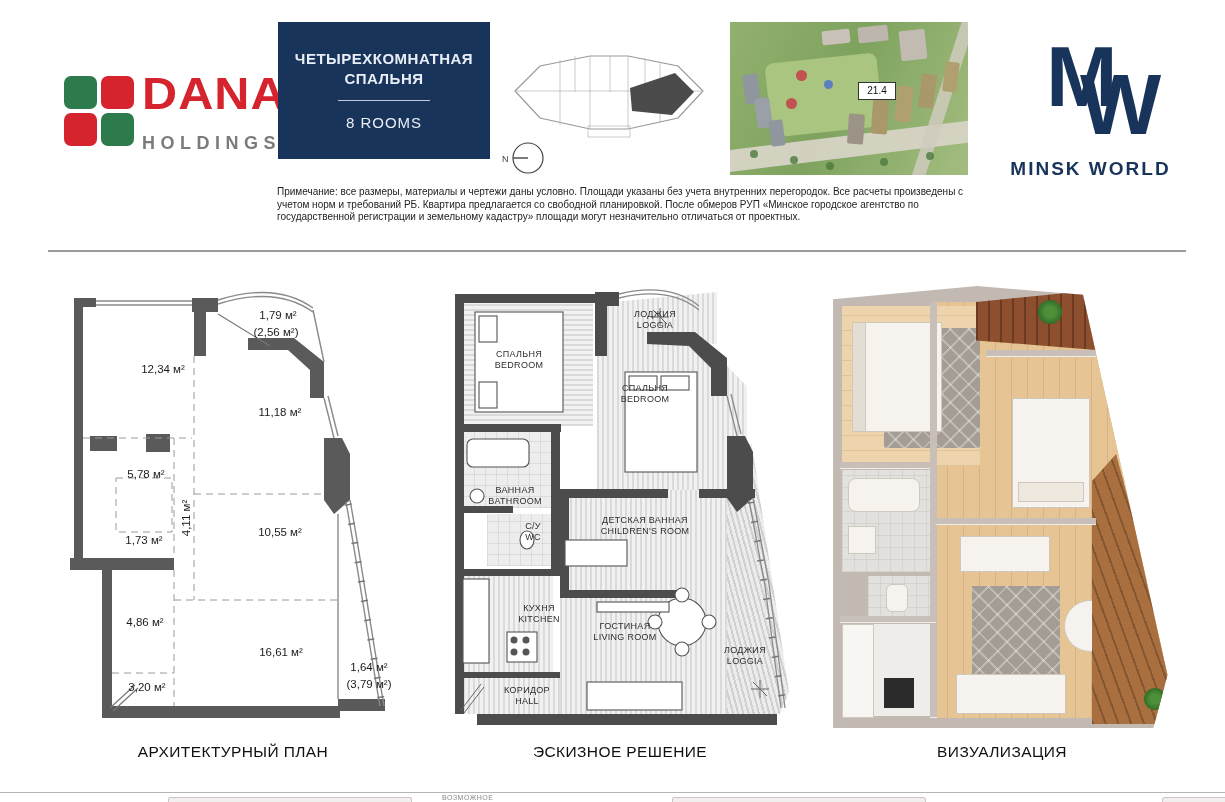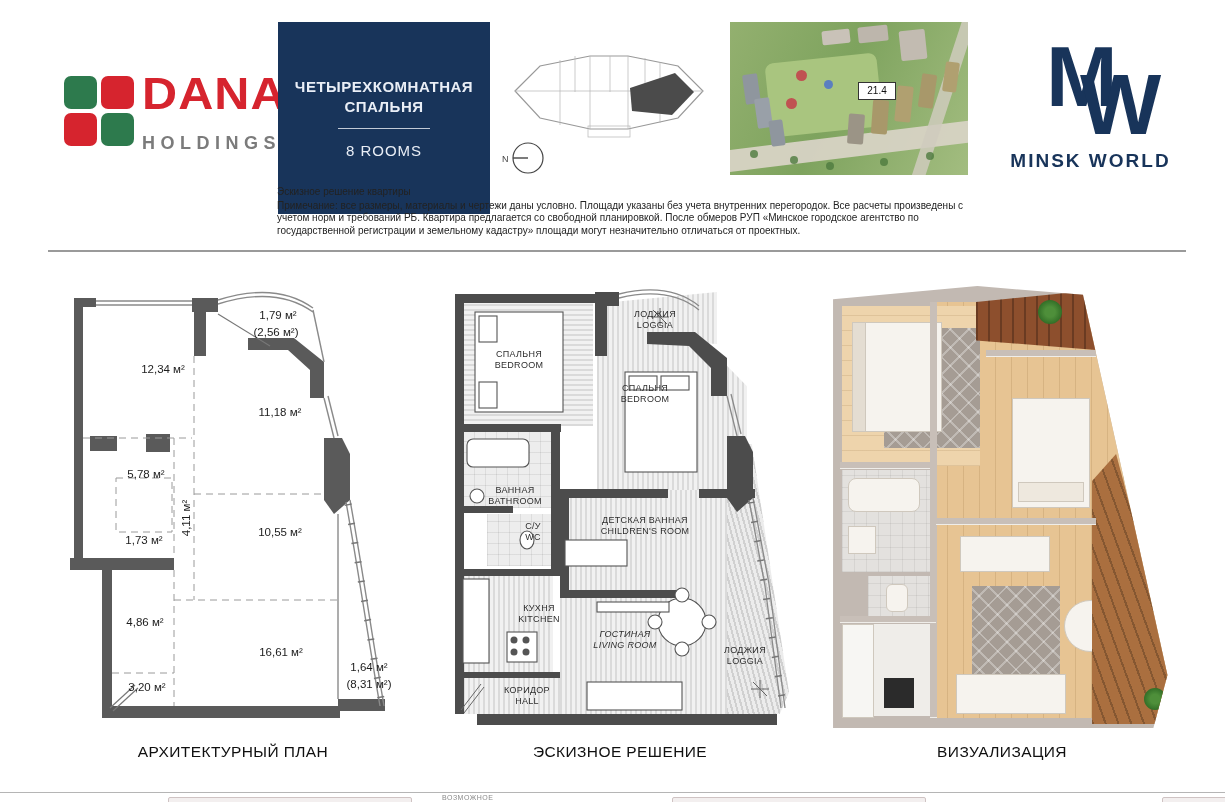--- a/index.html
+++ b/index.html
@@ -7,39 +7,39 @@
        font-family:"Liberation Sans",sans-serif;color:#1a1a1a;}
   .abs{position:absolute;}
   
   .dana{left:64px;top:72px;width:215px;height:78px;display:flex;align-items:center;}
   .dana-squares{display:grid;grid-template-columns:33px 33px;grid-template-rows:33px 33px;gap:4px;margin-right:8px;}
   .sq{border-radius:7px;}
   .sq.g{background:#2d7a4d;} .sq.r{background:#d6242e;}
   .dana-text{display:flex;flex-direction:column;line-height:1;}
   .dana-name{font-size:45px;font-weight:700;color:#d6242e;letter-spacing:1px;transform:scaleX(1.08);transform-origin:left;}
   .dana-sub{font-size:18px;font-weight:700;color:#7b7b7b;letter-spacing:5.5px;margin-top:18px;}
-  .title-card{left:278px;top:22px;width:212px;height:192px;background:#18345a;color:#e9eef6;
+  .title-card{left:278px;top:22px;width:212px;height:137px;background:#18345a;color:#e9eef6;
               display:flex;flex-direction:column;align-items:center;justify-content:center;text-align:center;}
   .title-card .l1{font-size:15px;font-weight:700;letter-spacing:.5px;}
   .title-card .l2{font-size:15px;font-weight:700;letter-spacing:.5px;margin-top:3px;}
   .title-card .rule{width:92px;height:1px;background:#c2cad6;margin:13px 0;}
   .title-card .l3{font-size:15px;letter-spacing:1px;}
   .floorplate{left:500px;top:36px;width:220px;height:150px;}
   .aerial{left:730px;top:22px;width:238px;height:153px;overflow:hidden;background:linear-gradient(115deg,#93b06f 0%,#7ea35e 45%,#a3bd80 100%);}
   .aerial .road1{position:absolute;left:-25px;top:112px;width:310px;height:22px;background:#d7d3c4;transform:rotate(-7deg);opacity:.95;}
   .aerial .road2{position:absolute;left:206px;top:-10px;width:13px;height:180px;background:#cfcbbd;transform:rotate(18deg);opacity:.85;}
   .aerial .yard{position:absolute;left:38px;top:36px;width:112px;height:74px;background:#a9c57f;border-radius:8px;transform:rotate(-6deg);}
   .aerial .dotR{position:absolute;width:11px;height:11px;border-radius:50%;background:#c05252;}
   .aerial .dotB{position:absolute;width:9px;height:9px;border-radius:50%;background:#5b7fc0;}
   .aerial .bldg{position:absolute;border-radius:2px;}
   .aerial .tree{position:absolute;width:8px;height:8px;border-radius:50%;background:#4e7a3f;opacity:.8;}
   .map-label{position:absolute;left:128px;top:60px;width:36px;height:16px;background:#fff;border:1px solid #333;
              font-size:10px;line-height:16px;text-align:center;color:#111;}
   .mw{left:1008px;top:30px;width:165px;height:145px;text-align:center;}
-  .mw-word{font-size:19px;font-weight:700;color:#18345a;letter-spacing:2px;margin-top:8px;}
+  .mw-word{font-size:19px;font-weight:700;color:#18345a;letter-spacing:2px;margin-top:16px;}
   .disclaimer{left:277px;top:186px;width:692px;font-size:10px;line-height:12.5px;color:#222;}
   .disclaimer .t{margin-bottom:1px;}
   .hdr-divider{left:48px;top:250px;width:1138px;height:2px;background:#9a9a9a;}
   
   .lbl{position:absolute;transform:translate(-50%,-50%);white-space:nowrap;text-align:center;}
   .area{font-size:11.5px;color:#1c1c1c;line-height:13.5px;}
   .rot{transform:translate(-50%,-50%) rotate(-90deg);}
   .room{font-size:9px;color:#2e2e2e;line-height:11px;letter-spacing:.3px;}
   .caption{position:absolute;top:743px;font-size:15.5px;color:#101010;letter-spacing:.4px;text-align:center;}
   
@@ -136,21 +136,20 @@
 
 <div class="abs mw">
   <svg width="165" height="108" viewBox="0 0 165 108">
     <text x="38" y="76" font-size="86" font-weight="bold" font-family="Liberation Sans, sans-serif" fill="#18345a">M</text>
     <text x="72" y="104" font-size="86" font-weight="bold" font-family="Liberation Sans, sans-serif" fill="#18345a">W</text>
   </svg>
   <div class="mw-word">MINSK WORLD</div>
 </div>
 
 <div class="abs disclaimer">
-  <div class="t">Эскизное решение квартиры</div>
   <div>Примечание: все размеры, материалы и чертежи даны условно. Площади указаны без учета внутренних перегородок. Все расчеты произведены с учетом норм и требований РБ. Квартира предлагается со свободной планировкой. После обмеров РУП «Минское городское агентство по государственной регистрации и земельному кадастру» площади могут незначительно отличаться от проектных.</div>
 </div>
 
 <div class="abs hdr-divider"></div>
 
 <div class="abs" style="left:66px;top:286px;width:334px;height:446px;">
   <svg width="334" height="446" viewBox="0 0 334 446">
     <g fill="#5a5a5a" stroke="none">
       <rect x="8" y="12" width="9" height="262"></rect>
       <rect x="8" y="12" width="22" height="9"></rect>
@@ -198,21 +197,21 @@
   <div class="lbl area" style="left:210px;top:47px;">(2,56 м²)</div>
   <div class="lbl area" style="left:214px;top:127px;">11,18 м²</div>
   <div class="lbl area" style="left:80px;top:189px;">5,78 м²</div>
   <div class="lbl area rot" style="left:121px;top:232px;">4,11 м²</div>
   <div class="lbl area" style="left:78px;top:255px;">1,73 м²</div>
   <div class="lbl area" style="left:214px;top:247px;">10,55 м²</div>
   <div class="lbl area" style="left:79px;top:337px;">4,86 м²</div>
   <div class="lbl area" style="left:215px;top:367px;">16,61 м²</div>
   <div class="lbl area" style="left:81px;top:402px;">3,20 м²</div>
   <div class="lbl area" style="left:303px;top:382px;">1,64 м²</div>
-  <div class="lbl area" style="left:303px;top:399px;">(8,31 м²)</div>
+  <div class="lbl area" style="left:303px;top:399px;">(3,79 м²)</div>
 </div>
 
 <div class="abs planB" style="left:447px;top:284px;width:346px;height:448px;">
   <div class="floor stripesH" style="left:14px;top:16px;width:132px;height:126px;"></div>
   <div class="floor stripesV" style="left:150px;top:8px;width:120px;height:52px;clip-path:polygon(0 22%,100% 0,100% 100%,0 86%);"></div>
   <div class="floor stripesV" style="left:150px;top:44px;width:150px;height:162px;clip-path:polygon(0 0,62% 0,100% 36%,100% 100%,0 100%);"></div>
   <div class="floor tile" style="left:16px;top:148px;width:90px;height:76px;"></div>
   <div class="floor tile" style="left:40px;top:230px;width:66px;height:52px;"></div>
   <div class="floor stripesV" style="left:16px;top:290px;width:90px;height:100px;"></div>
   <div class="floor stripesV" style="left:16px;top:394px;width:97px;height:36px;"></div>
@@ -302,21 +301,21 @@
       <div>WC</div>
     </div>
   <div class="lbl room" style="left:198px;top:242px;">
     <div>ДЕТСКАЯ ВАННАЯ</div>
       <div>CHILDREN'S ROOM</div>
     </div>
   <div class="lbl room" style="left:92px;top:330px;">
     <div>КУХНЯ</div>
       <div>KITCHEN</div>
     </div>
-  <div class="lbl room" style="left:178px;top:356px;font-style:italic;">
+  <div class="lbl room" style="left:178px;top:348px;">
     <div>ГОСТИНАЯ</div>
       <div>LIVING ROOM</div>
     </div>
   <div class="lbl room" style="left:298px;top:372px;">
     <div>ЛОДЖИЯ</div>
       <div>LOGGIA</div>
     </div>
   <div class="lbl room" style="left:80px;top:412px;">
     <div>КОРИДОР</div>
       <div>HALL</div>

